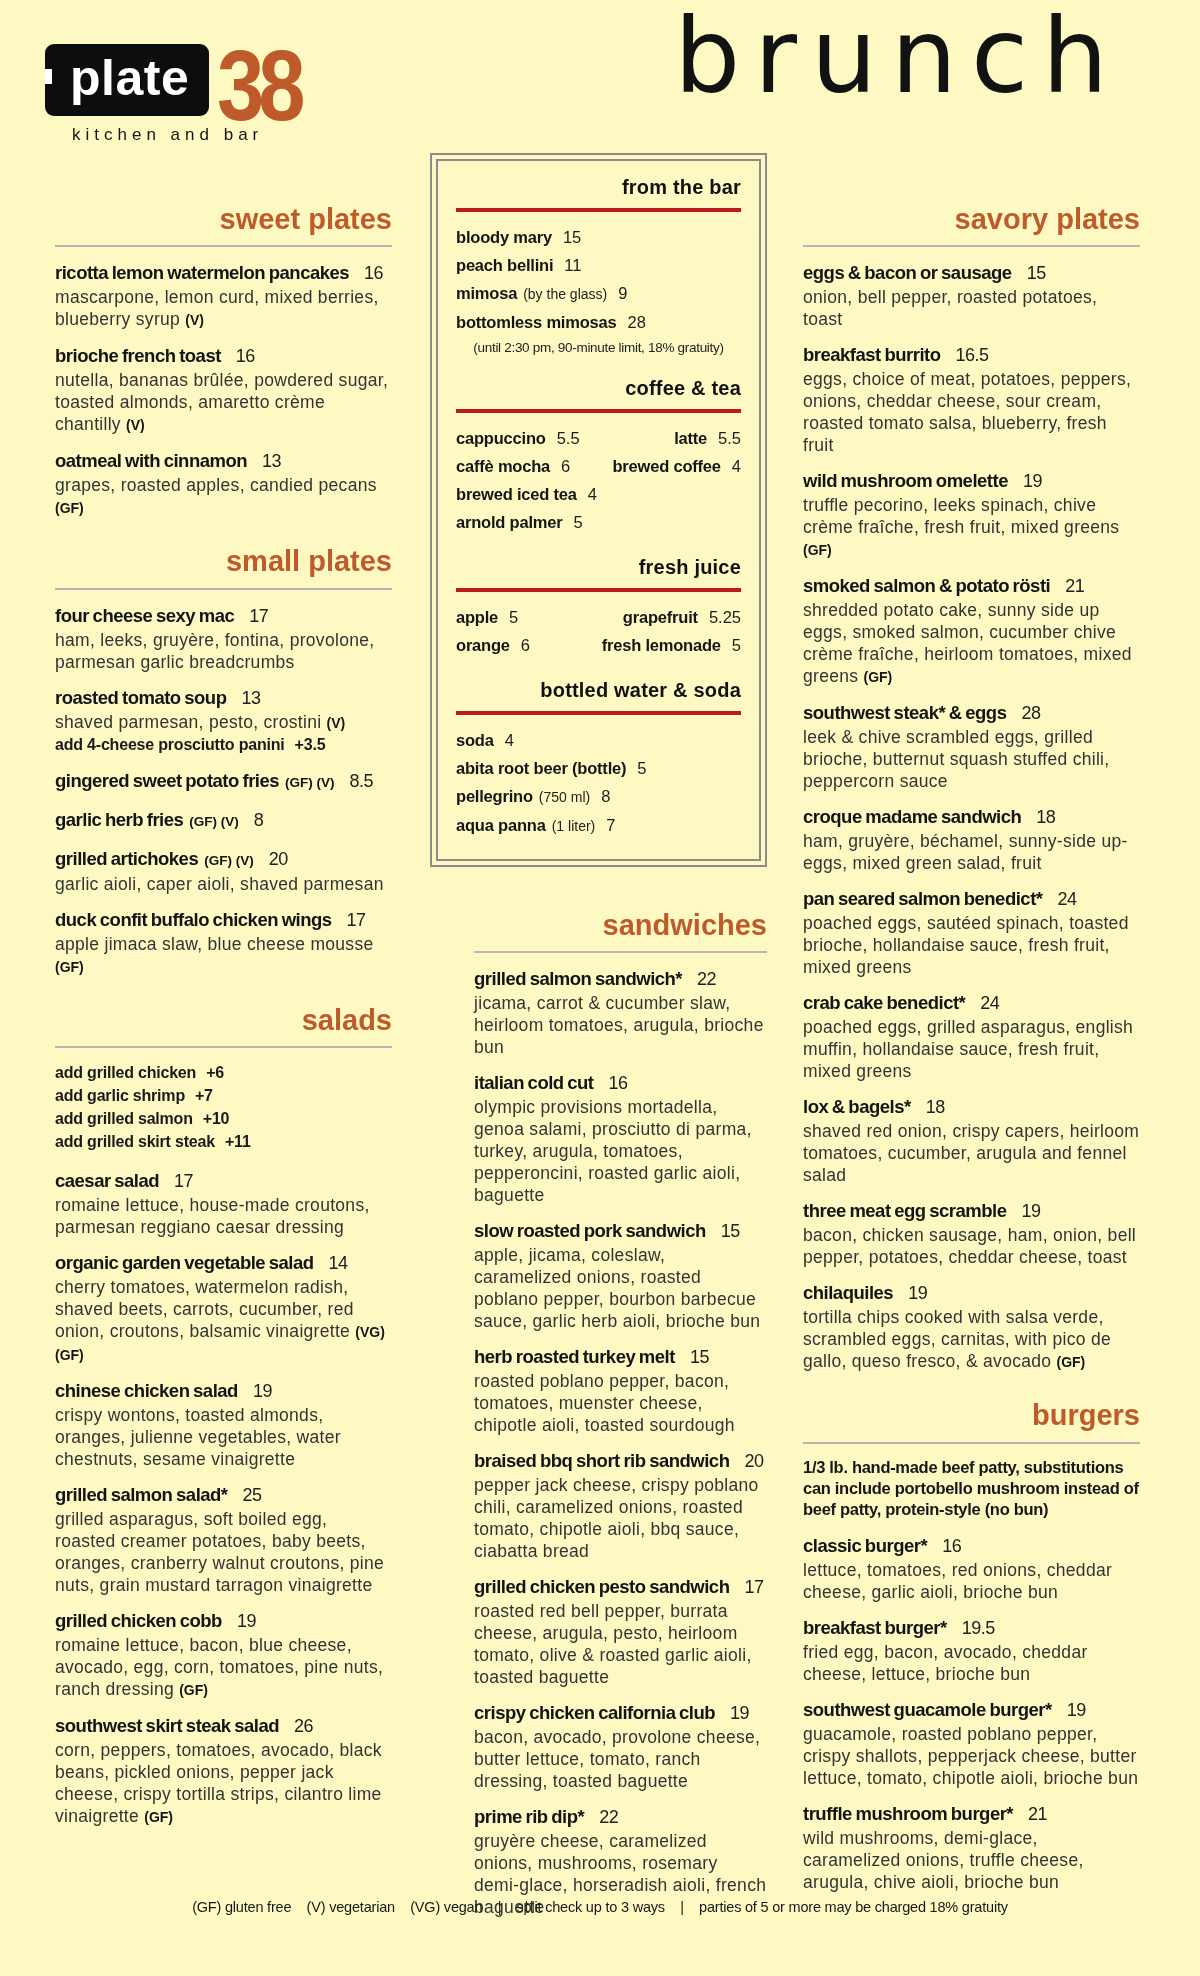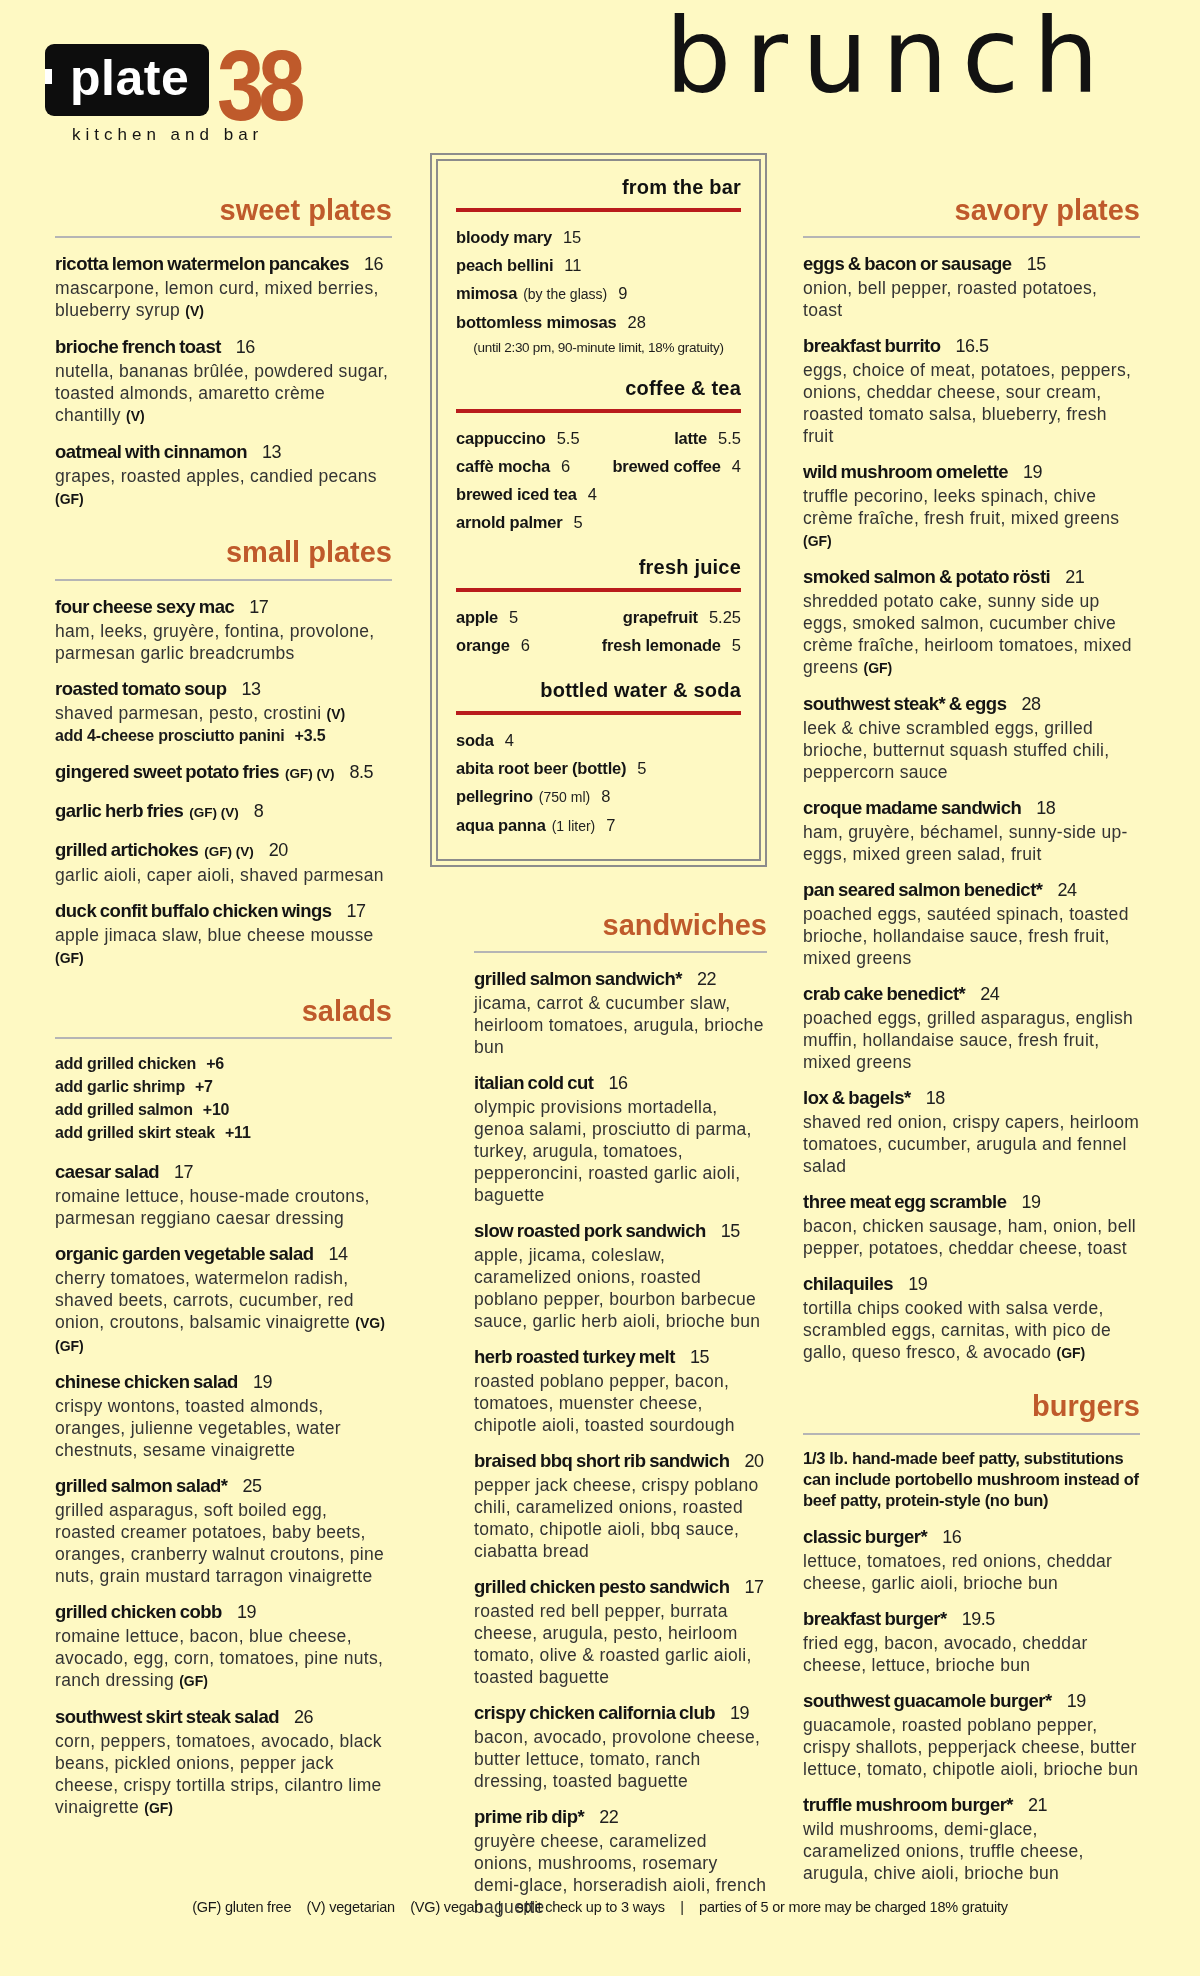--- a/index.html
+++ b/index.html
@@ -8,27 +8,27 @@
 
   
   .logo{position:absolute;left:45px;top:40px;}
   .logo-row{display:flex;align-items:flex-end;}
   .logo-box{background:#0d0d0d;border-radius:9px;padding:9px 20px 13px 25px;position:relative;}
   .logo-box::before{content:"";position:absolute;left:0;top:25px;width:7px;height:15px;background:#fff;}
   .logo-word{color:#fff;font-size:50px;font-weight:700;letter-spacing:.5px;line-height:1;}
   .logo-38{color:var(--accent);font-size:100px;font-weight:700;line-height:.76;letter-spacing:-7px;
            margin-left:8px;transform:scaleX(.85) translateY(7px);transform-origin:0 100%;}
   .logo-tagline{margin:9px 0 0 27px;font-size:17px;letter-spacing:5px;color:#151515;}
-  .title{position:absolute;top:4px;right:87px;font-size:104px;font-weight:400;letter-spacing:14px;
+  .title{position:absolute;top:4px;right:78px;font-size:104px;font-weight:400;letter-spacing:14px;
          color:#121212;font-family:"DejaVu Sans",sans-serif;line-height:1;}
 
   :root{--accent:#bf5a2b;--rule:#b5b5b5;}
 
   
-  .col{position:absolute;width:337px;top:194px;}
+  .col{position:absolute;width:337px;top:203px;}
   .col-left{left:55px;}
   .col-mid{left:430px;top:153px;}
   .col-right{left:803px;}
   .sec + .sec{margin-top:26px;}
 
   .sec-heading{margin:0 0 13px;text-align:right;color:var(--accent);font-size:29px;font-weight:700;
                line-height:1.12;padding-bottom:10px;border-bottom:2px solid var(--rule);}
 
   
   .item{margin-bottom:12px;}

